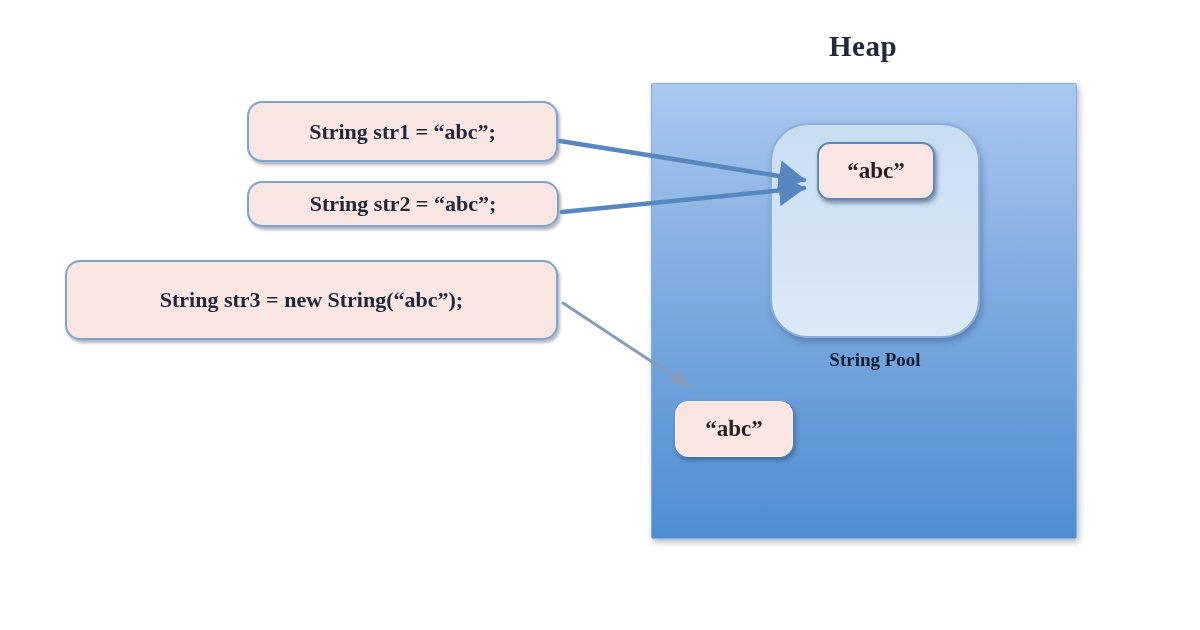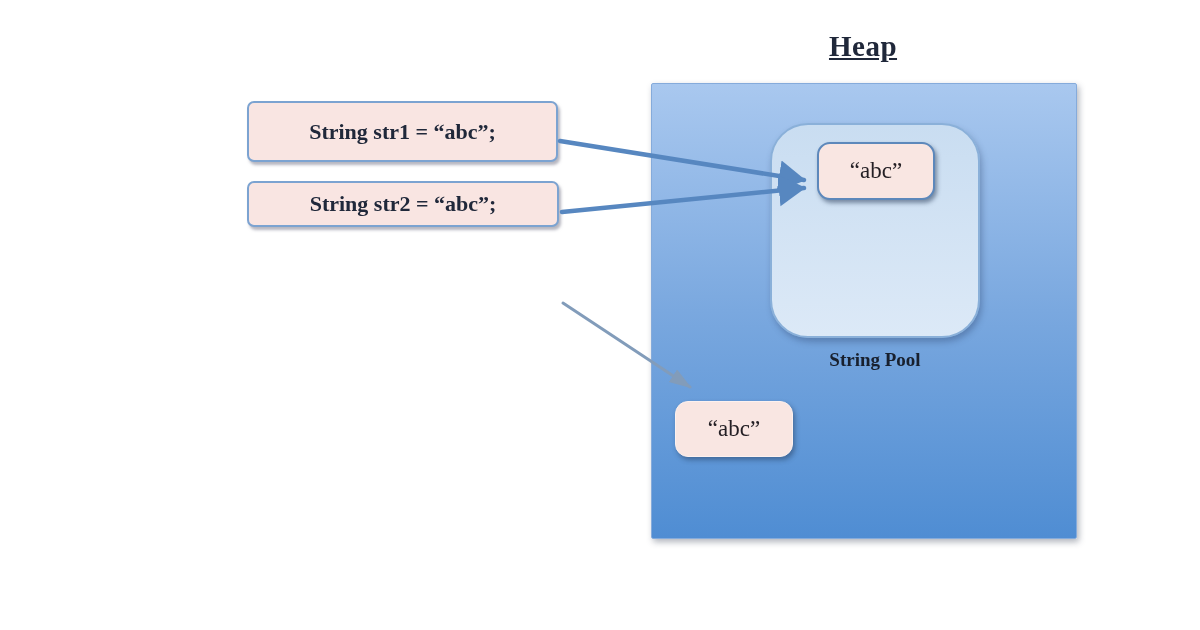--- a/index.html
+++ b/index.html
@@ -13,21 +13,20 @@
     width: 1200px; height: 630px;
     overflow: hidden;
     background: #ffffff;
   }
   .heap-label {
     position: absolute; left: 651px; top: 30px; width: 424px;
     text-align: center;
     font-size: 29px; font-weight: bold;
     color: var(--c-text, #1e2a3e);
     letter-spacing: 0.5px;
-    text-decoration: underline;
   }
   .heap {
     position: absolute; left: 651px; top: 83px;
     width: 424px; height: 454px;
     background: linear-gradient(180deg,
       var(--c-heap-top, #a9c8ef) 0%,
       var(--c-heap-mid, #7aa8df) 50%,
       var(--c-heap-bottom, #4f8dd3) 100%);
     border: 1px solid #85abdb;
     border-radius: 2px;
@@ -44,21 +43,21 @@
   }
   .pool-label {
     position: absolute; left: 770px; top: 349px; width: 210px;
     text-align: center;
     font-size: 19px; font-weight: bold;
     color: #18202e;
   }
   .value-box {
     position: absolute;
     display: flex; align-items: center; justify-content: center;
-    font-size: 23px; font-weight: normal;
+    font-size: 23px; font-weight: bold;
     color: #241f24;
     background: var(--c-value-box-fill, #f9e6e2);
     border-radius: 13px;
     box-sizing: border-box;
   }
   .pool-value {
     left: 817px; top: 142px; width: 118px; height: 58px;
     border: 2px solid #5d88bb;
     box-shadow: 2px 3px 4px rgba(30, 50, 80, 0.50);
   }
@@ -67,21 +66,21 @@
     border: 1px solid #fdf1ef;
     box-shadow: 2px 3px 5px rgba(30, 50, 80, 0.45);
   }
   .stmt {
     position: absolute;
     display: flex; align-items: center; justify-content: center;
     font-size: 22px; font-weight: bold;
     color: var(--c-text, #232733);
     background: var(--c-statement-box-fill, #f9e5e2);
     border: 2px solid var(--c-box-border, #7ca3d1);
-    border-radius: 7px;
+    border-radius: 15px;
     box-shadow: 2px 3px 3px rgba(110, 110, 130, 0.50);
     box-sizing: border-box;
   }
   .stmt1 { left: 247px; top: 101px; width: 311px; height: 61px; }
   .stmt2 { left: 247px; top: 181px; width: 312px; height: 46px; }
   .stmt3 { left: 65px;  top: 260px; width: 493px; height: 80px; }
   svg.arrows {
     position: absolute; left: 0; top: 0;
     width: 1200px; height: 630px;
     pointer-events: none;
@@ -102,20 +101,21 @@
   <div class="pool-label">String Pool</div>
 
   <div class="value-box pool-value">“abc”</div>
 
   <div class="value-box heap-value">“abc”</div>
 
   <div class="stmt stmt1">String str1 = “abc”;</div>
 
   <div class="stmt stmt2">String str2 = “abc”;</div>
 
+  <div class="stmt stmt3">String str3 = new String(“abc”);</div>
 
   <svg class="arrows" viewBox="0 0 1200 630" xmlns="http://www.w3.org/2000/svg">
     <defs>
       <marker id="head-big" markerWidth="8" markerHeight="8" refX="5.6" refY="3.5" orient="auto" markerUnits="strokeWidth">
         <path d="M0,0 L6,3.5 L0,7 Z" style="fill: var(--c-arrow, #5787c0)"></path>
       </marker>
       <marker id="head-small" markerWidth="9" markerHeight="6" refX="6.8" refY="2.5" orient="auto" markerUnits="strokeWidth">
         <path d="M0,0 L7.5,2.5 L0,5 Z" style="fill: var(--c-arrow-secondary, #829cba)"></path>
       </marker>
     </defs>

